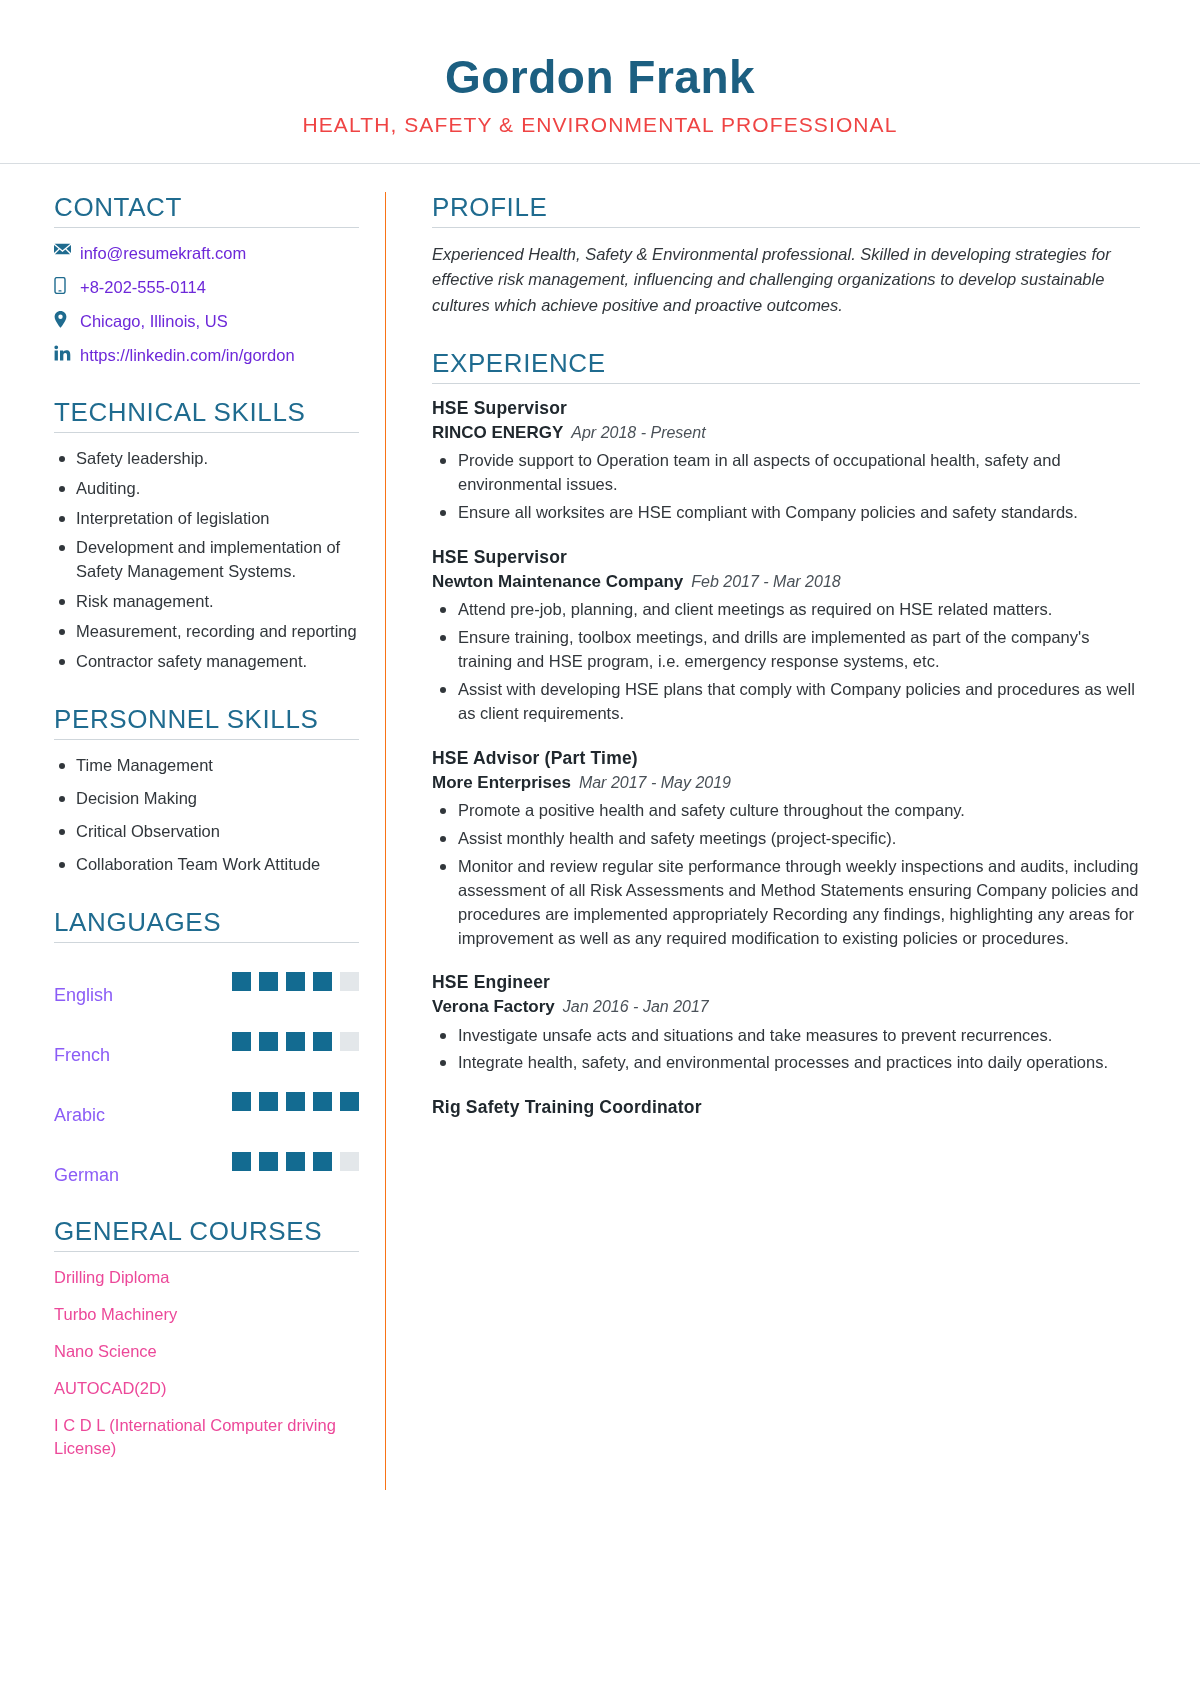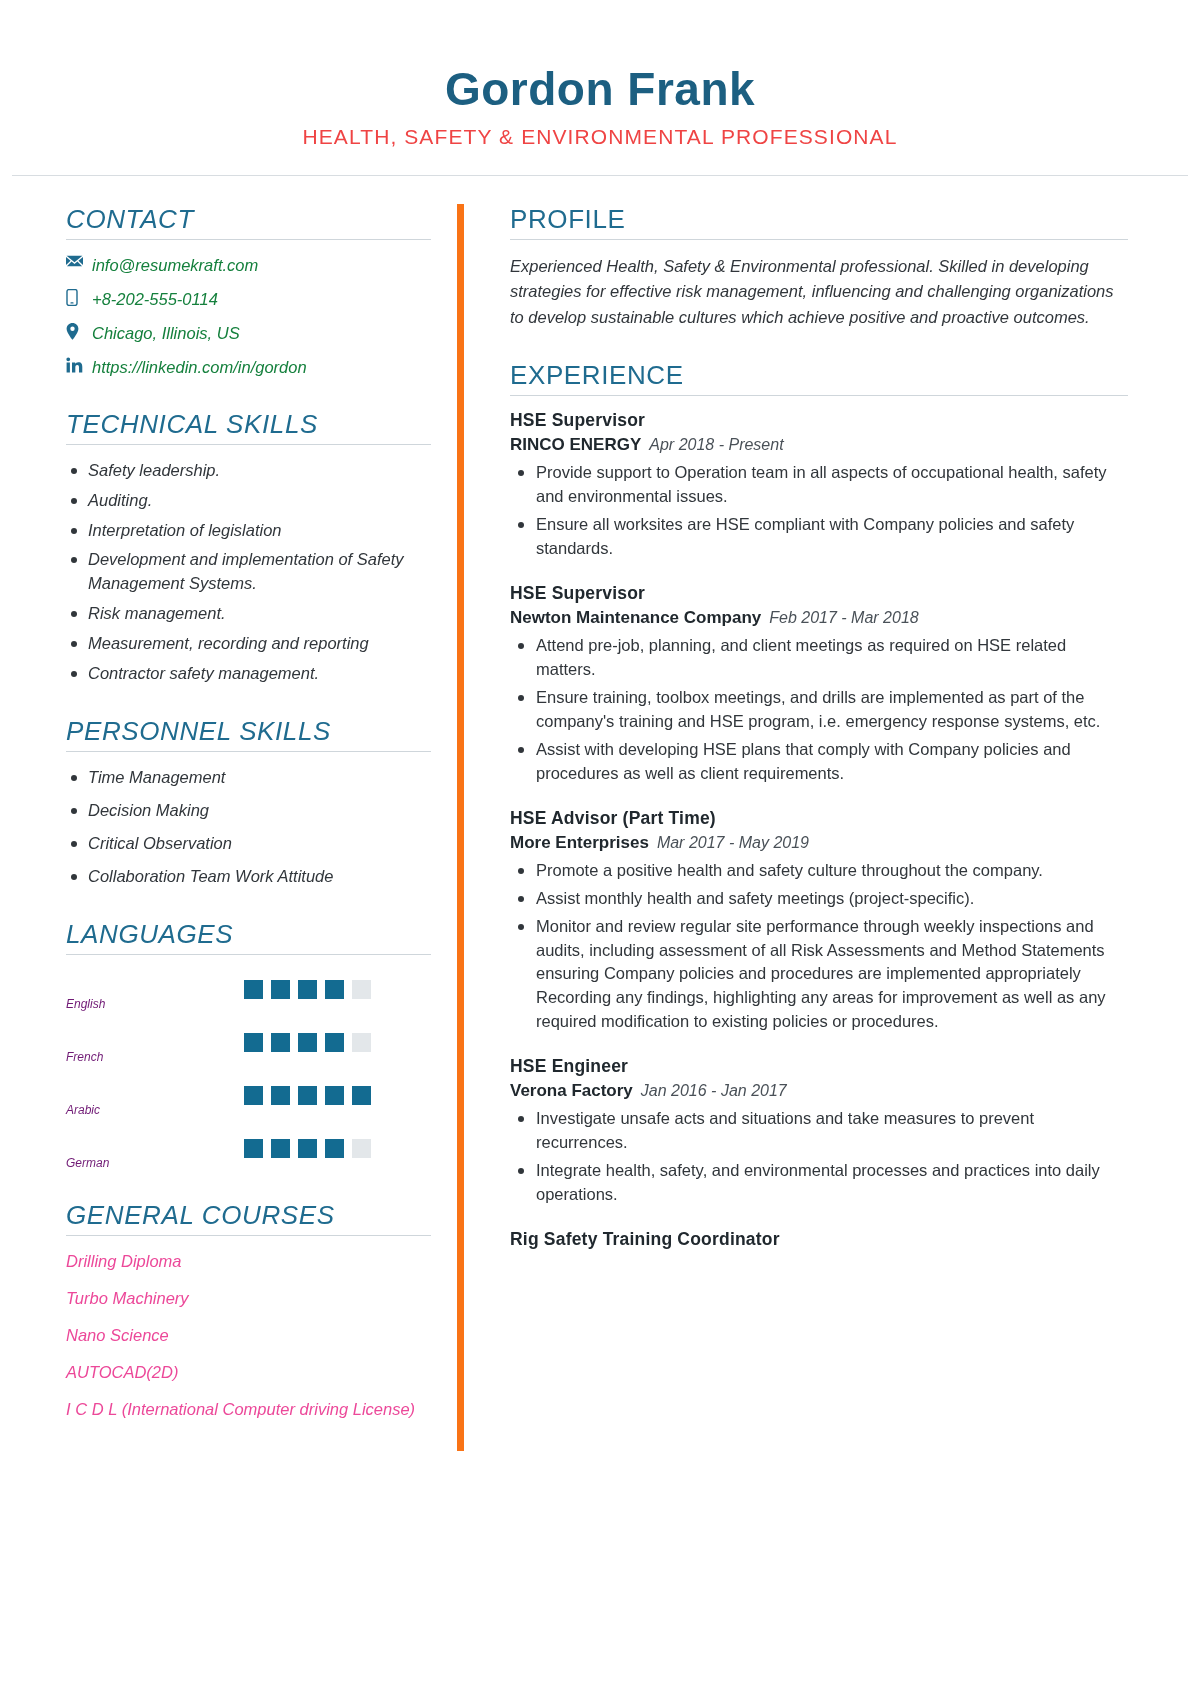--- a/index.html
+++ b/index.html
@@ -12,21 +12,21 @@
     height: 1699px;
     font-family: "Liberation Sans", sans-serif;
     color: #2b2b2b;
     -webkit-font-smoothing: antialiased;
   }
   .page {
     position: relative;
     width: 1200px;
     height: 1699px;
     box-sizing: border-box;
-    padding: 12px;
+    padding: 0;
     overflow: hidden;
   }
   
   .header {
     text-align: center;
     padding: 52px 0 26px 0;
     border-bottom: 1px solid #d8dde1;
   }
   .name {
     font-size: 46px;
@@ -43,25 +43,24 @@
     color: #ef4444;
     font-weight: 400;
   }
   
   .body {
     display: flex;
     align-items: stretch;
     padding-top: 28px;
   }
   .left-col {
-    width: 452px;
+    width: 386px;
     box-sizing: border-box;
     padding: 0 26px 0 54px;
-    border-right: 7px solid #f97316;
-    font-style: italic;
+    border-right: 1px solid #f97316;
   }
   .right-col {
     flex: 1;
     box-sizing: border-box;
     padding: 0 60px 0 46px;
   }
   .section-title {
     color: #1f6b8f;
     font-size: 26px;
     font-weight: 400;
@@ -72,21 +71,21 @@
   }
   .left-col .section-title { margin-top: 0; }
   .block { margin-bottom: 30px; }
 
   
   .contact-row {
     display: flex;
     align-items: flex-start;
     margin-bottom: 12px;
     font-size: 16.5px;
-    color: #15803d;
+    color: #6d28d9;
     line-height: 1.35;
   }
   .contact-icon {
     width: 26px;
     min-width: 26px;
     color: #1f6b8f;
     display: inline-flex;
     justify-content: flex-start;
     align-items: center;
     padding-top: 1px;
@@ -121,22 +120,22 @@
   ul.bullets.spaced li { margin-bottom: 9px; }
 
   
   .lang-row {
     display: flex;
     align-items: center;
     margin-bottom: 11px;
   }
   .lang-name {
     width: 178px;
-    font-size: 12px;
-    color: #701a75;
+    font-size: 18px;
+    color: #8b5cf6;
     margin-top: 28px;
   }
   .lang-dots { display: flex; gap: 8px; }
   .dot {
     width: 19px;
     height: 19px;
     background: #e3e7ea;
   }
   .dot.on { background: #136b91; }
 

